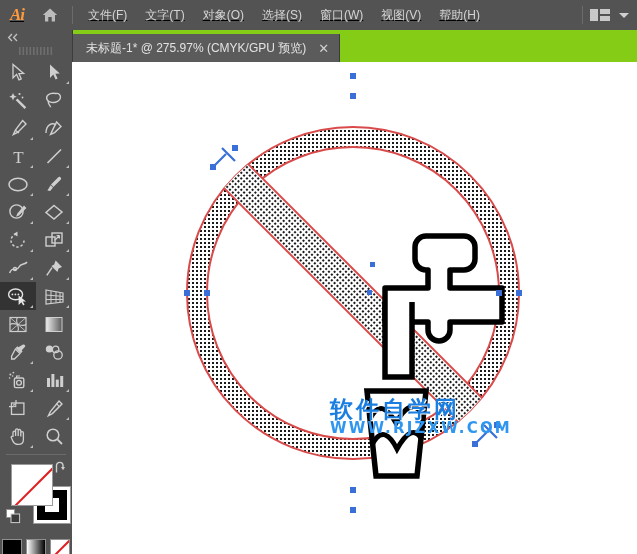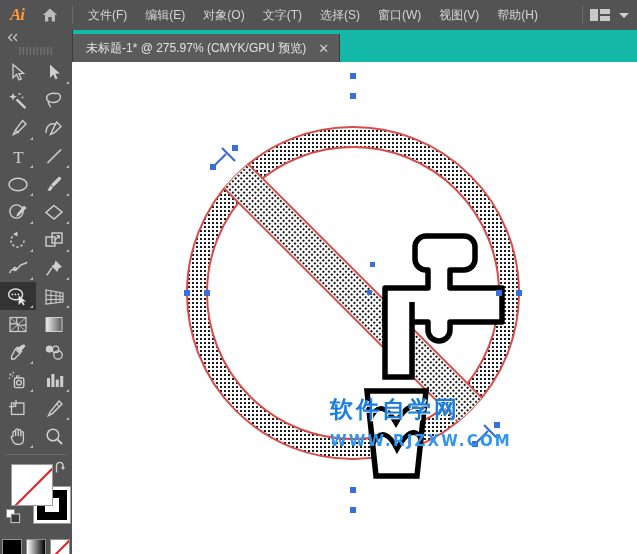--- a/index.html
+++ b/index.html
@@ -7,21 +7,21 @@
     width:637px;height:554px;overflow:hidden;
     background:#ffffff;
     font-family:"Liberation Sans","DejaVu Sans",sans-serif;
     -webkit-font-smoothing:antialiased;
   }
   .app{position:relative;width:637px;height:554px;overflow:hidden;background:#535353;}
 
   
   .menubar{
     position:absolute;left:0;top:0;width:637px;height:30px;
-    background:#535353;display:flex;align-items:center;
+    background:#535353;display:flex;align-items:center;text-decoration:underline;
   }
   .ai-logo{
     width:34px;height:30px;display:flex;align-items:center;justify-content:center;
     color:#ff9a3c;font-size:17px;font-weight:bold;font-style:italic;
     font-family:"Liberation Serif","DejaVu Serif",serif;letter-spacing:-1px;
   }
   .home-btn{
     width:32px;height:30px;display:flex;align-items:center;justify-content:center;
   }
   .sep-v{width:1px;height:18px;background:#6c6c6c;margin:0 6px;}
@@ -33,21 +33,21 @@
   .ws-area{margin-left:auto;display:flex;align-items:center;padding-right:8px;}
   .ws-icon{display:flex;align-items:center;}
   .chev{
     width:0;height:0;border-left:5px solid transparent;border-right:5px solid transparent;
     border-top:5px solid #d0d0d0;margin-left:8px;
   }
 
   
   .tabbar{
     position:absolute;left:72px;top:30px;width:565px;height:32px;
-    background:#14b8a6;display:flex;align-items:flex-end;
+    background:#84cc16;display:flex;align-items:flex-end;
   }
   .tab{
     height:28px;background:#5b5b5b;display:flex;align-items:center;
     padding:0 10px 0 14px;border-right:1px solid #3a3a3a;
   }
   .tab-title{color:#e2e2e2;font-size:12px;white-space:nowrap;}
   .tab-close{
     color:#cfcfcf;font-size:13px;margin-left:12px;line-height:1;font-weight:bold;
   }
 
@@ -105,41 +105,40 @@
 
   
   .wm{position:absolute;left:258px;top:336px;pointer-events:none;}
   .wm-cn{
     font-size:23px;font-weight:bold;color:#1a7ee0;letter-spacing:3px;
     font-family:"DejaVu Sans","Liberation Sans",sans-serif;line-height:1;
     text-shadow:1px 1px 0 #ffffff;
   }
   .wm-en{
     font-size:15px;font-weight:bold;color:#2f96ef;letter-spacing:2.2px;
-    margin-top:13px;font-family:"DejaVu Sans","Liberation Sans",sans-serif;line-height:1;
+    margin-top:0;font-family:"DejaVu Sans","Liberation Sans",sans-serif;line-height:1;
   }
 </style>
 </head>
 <body>
 
 <div class="app">
 
   <div class="menubar">
     <div class="ai-logo">Ai</div>
     <div class="home-btn">
       <svg width="18" height="18" viewBox="0 0 18 18">
         <path d="M9 2.4 L16.2 9 L14 9 L14 15.4 L10.7 15.4 L10.7 11 L7.3 11 L7.3 15.4 L4 15.4 L4 9 L1.8 9 Z" fill="#bcbcbc"></path>
       </svg>
     </div>
     <div class="sep-v"></div>
     <div class="menu-items">
       <div class="menu-item">文件(F)</div>
-      <div class="menu-item">编辑(E)</div>
+      <div class="menu-item">文字(T)</div>
       <div class="menu-item">对象(O)</div>
-      <div class="menu-item">文字(T)</div>
       <div class="menu-item">选择(S)</div>
       <div class="menu-item">窗口(W)</div>
       <div class="menu-item">视图(V)</div>
       <div class="menu-item">帮助(H)</div>
     </div>
     <div class="ws-area">
       <div class="sep-v"></div>
       <div class="ws-icon">
         <svg width="22" height="16" viewBox="0 0 22 16">
           <rect x="1" y="2" width="8" height="12" fill="#c9c9c9"></rect>

